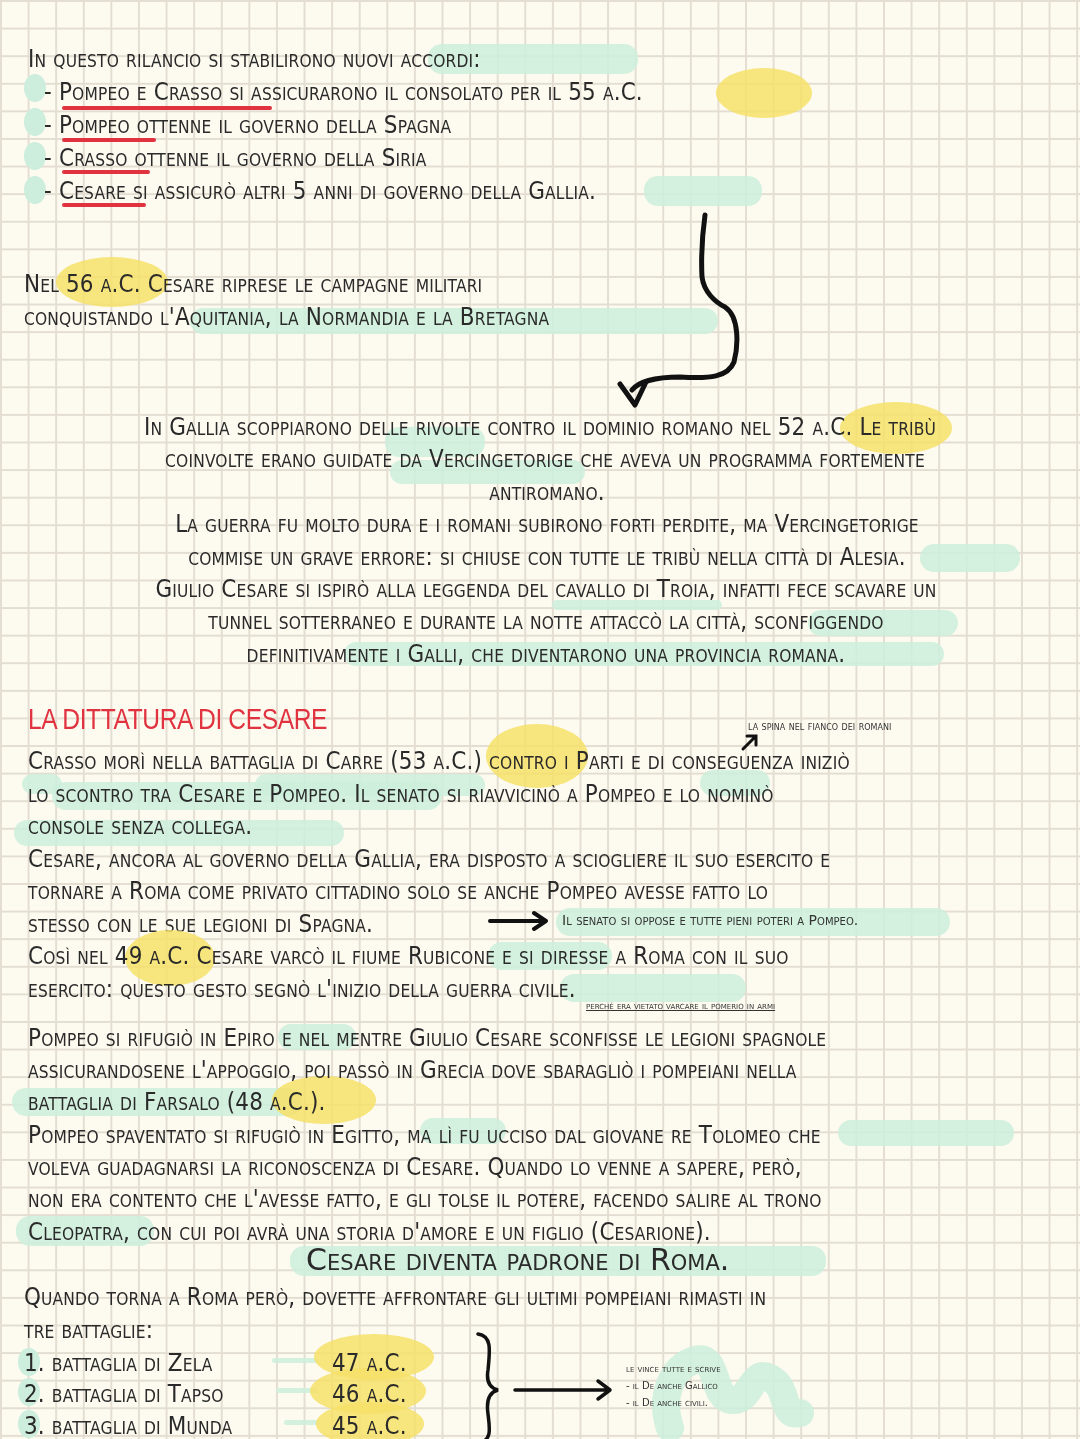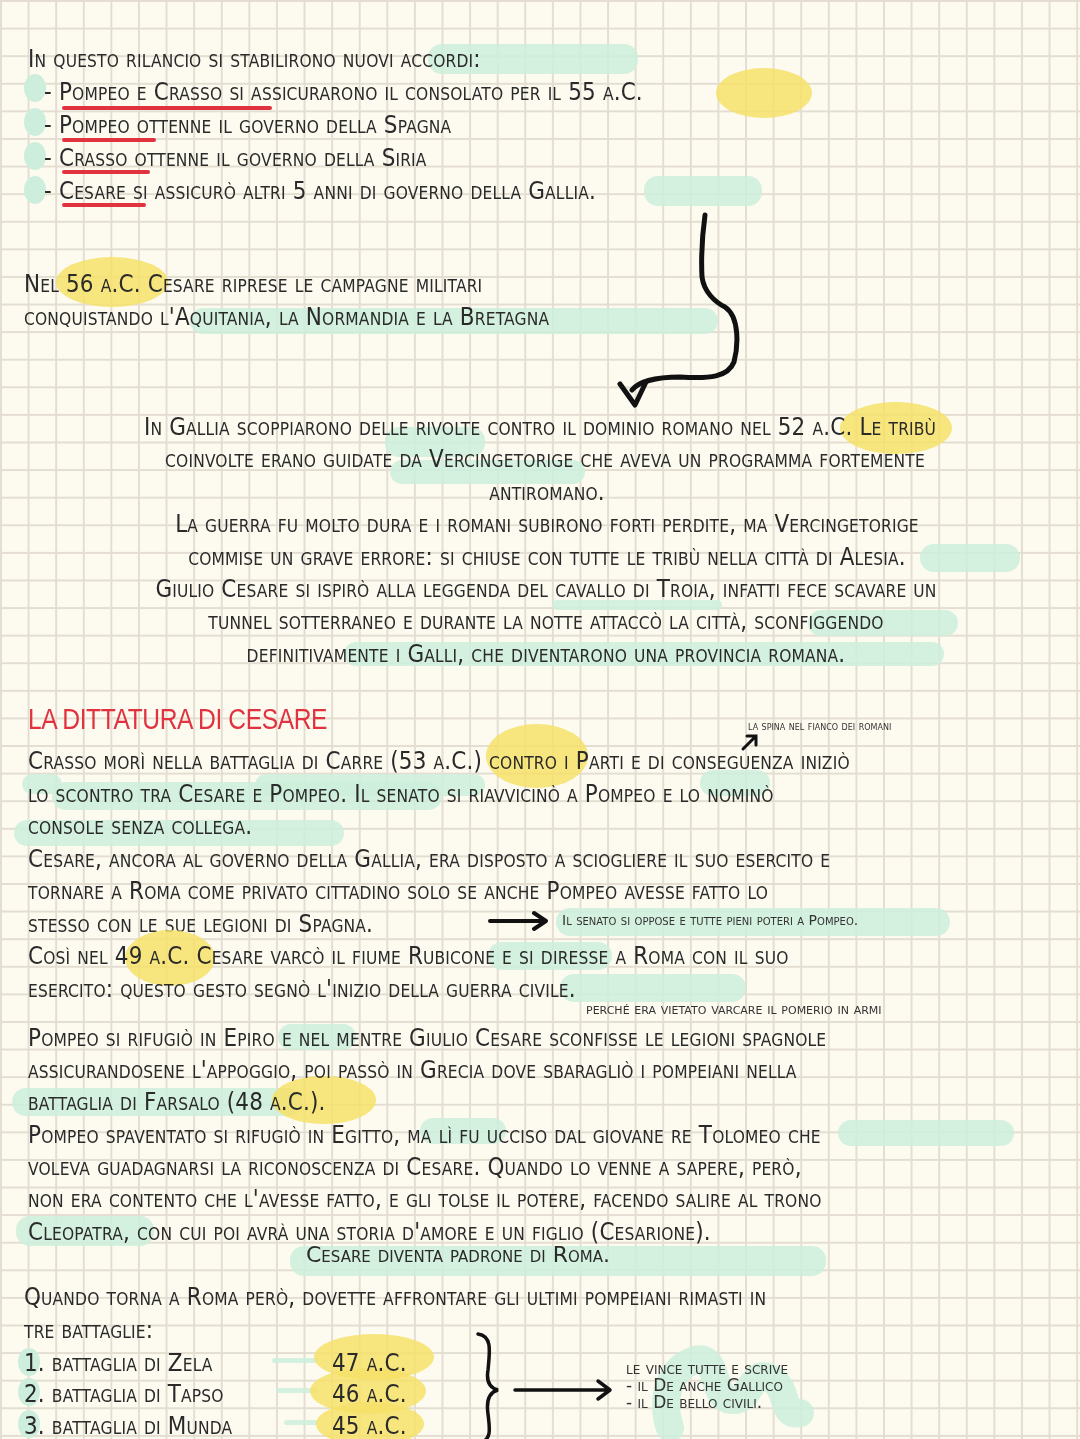--- a/index.html
+++ b/index.html
@@ -62,21 +62,21 @@
   }
   .small {
     font-family: "DejaVu Sans", sans-serif;
     font-variant: small-caps;
     font-size: 14px;
     color: #333;
   }
   .big {
     font-family: "DejaVu Sans", sans-serif;
     font-variant: small-caps;
-    font-size: 22px;
+    font-size: 30px;
   }
   .dash-dot {
     position: absolute;
     width: 22px; height: 28px;
     background: #cdeedc;
     border-radius: 50%;
   }
   svg.draw { position: absolute; overflow: visible; }
 </style>
 </head>
@@ -180,21 +180,21 @@
     <div class="hl-green" style="left:556px;top:896px;width:394px;height:28px;"></div>
     <div class="abs small" style="left:562px;top:900px;">Il senato si oppose e tutte pieni poteri a Pompeo.</div>
 
     <div class="hl-yellow" style="left:125px;top:918px;width:90px;height:56px;"></div>
     <div class="hl-green" style="left:488px;top:930px;width:124px;height:28px;"></div>
     <div class="hl-green" style="left:560px;top:962px;width:186px;height:28px;"></div>
 
     <div class="line sc" style="left: 28px; top: 929px; transform: scaleX(0.86);">Così nel 49 a.C. Cesare varcò il fiume Rubicone e si diresse a Roma con il suo</div>
     <div class="line sc" style="left: 28px; top: 962px; transform: scaleX(0.86);">esercito: questo gesto segnò l'inizio della guerra civile.</div>
 
-    <div class="abs tiny" style="left:586px;top:988px;font-size:15px;">perché era vietato varcare il pomerio in armi</div>
+    <div class="abs tiny" style="left:586px;top:988px;font-size:10px;text-decoration:underline;">perché era vietato varcare il pomerio in armi</div>
   </div>
 
   <div>
     <div class="hl-green" style="left:278px;top:1012px;width:78px;height:26px;"></div>
     <div class="hl-green" style="left:12px;top:1076px;width:290px;height:28px;"></div>
     <div class="hl-yellow" style="left:272px;top:1064px;width:104px;height:48px;"></div>
     <div class="hl-green" style="left:420px;top:1106px;width:86px;height:26px;"></div>
     <div class="hl-green" style="left:838px;top:1108px;width:176px;height:26px;"></div>
     <div class="hl-green" style="left:16px;top:1204px;width:138px;height:30px;"></div>
     <div class="hl-green" style="left:290px;top:1234px;width:536px;height:30px;"></div>
@@ -239,20 +239,20 @@
     </svg>
 
     <svg class="draw" style="left:512px;top:1366px;" width="104" height="24">
       <path d="M3 12 L 96 12 M86 3 L 98 12 L 86 21" fill="none" stroke="#111" stroke-width="3.5" stroke-linecap="round" stroke-linejoin="round"></path>
     </svg>
 
     <svg class="draw" style="left:640px;top:1326px;" width="180" height="110">
       <path d="M30 90 C 20 60, 30 30, 55 22 C 80 15, 70 60, 92 62 C 112 64, 110 30, 130 40 C 150 50, 140 80, 160 75" fill="none" stroke="#cdeedc" stroke-width="28" stroke-linecap="round" opacity="0.85"></path>
     </svg>
 
-    <div class="abs small" style="left:626px;top:1348px;font-size:17px;line-height:17px;">
+    <div class="abs small" style="left:626px;top:1348px;font-size:10px;line-height:17px;">
       <div>le vince tutte e scrive</div>
       <div>- il De anche Gallico</div>
-      <div>- il De bello civili.</div>
+      <div>- il De anche civili.</div>
     </div>
   </div>
 
 </div>
 
 </body></html>

